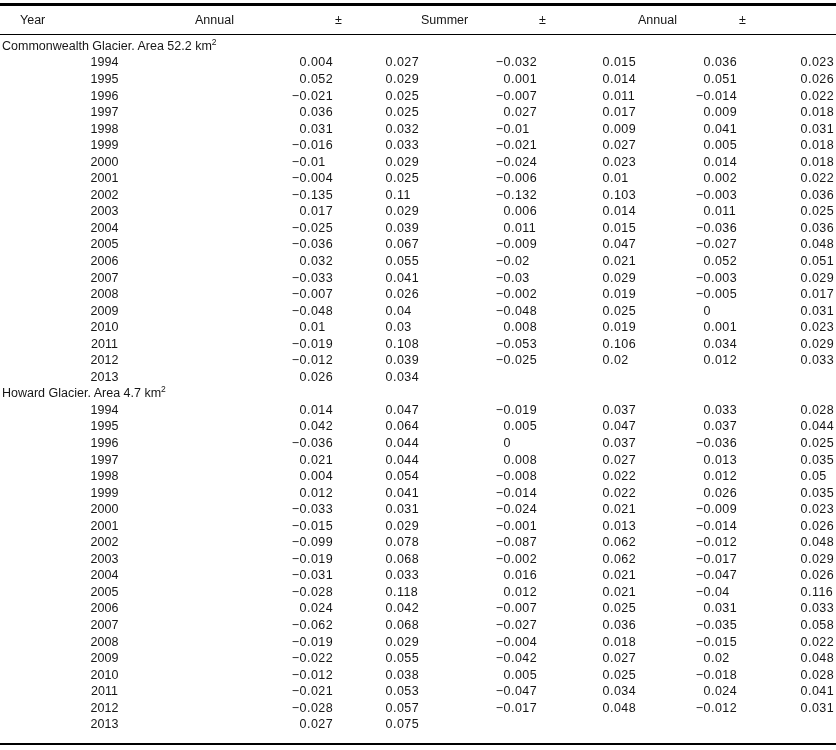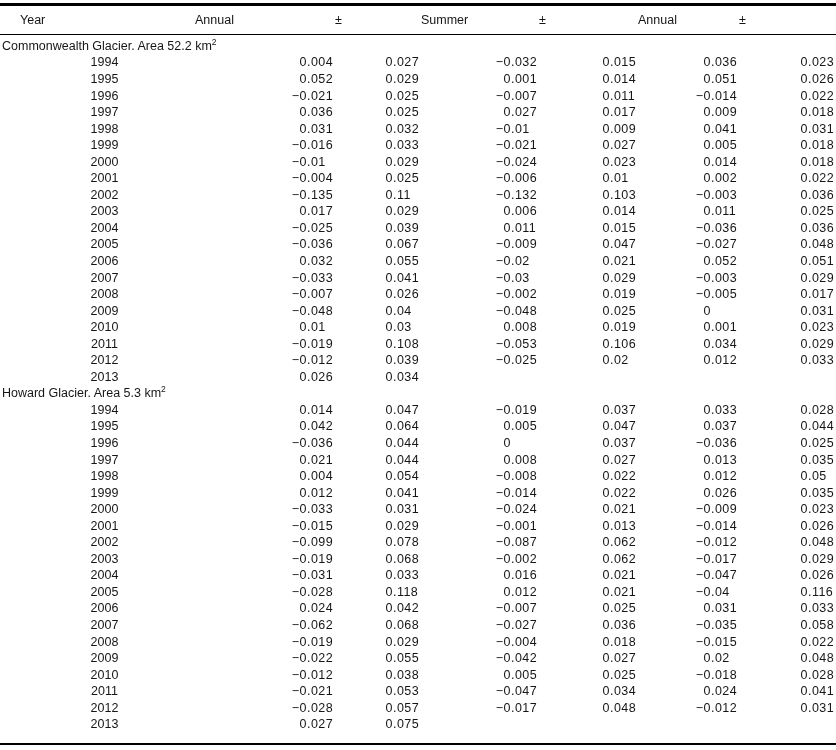--- a/index.html
+++ b/index.html
@@ -641,21 +641,21 @@
         <div class="num">
           <span class="ip"></span>
           <span class="fp"></span>
         </div>
         <div class="num">
           <span class="ip"></span>
           <span class="fp"></span>
         </div>
       </div>
       <div class="grid-row trow">
-        <div class="section-title"><span>Howard Glacier. Area 5.3 km</span><sup>2</sup></div>
+        <div class="section-title"><span>Howard Glacier. Area 4.7 km</span><sup>2</sup></div>
       </div>
       <div class="grid-row trow">
         <div class="ycell">1994</div>
         <div class="num">
           <span class="ip">0</span>
           <span class="fp">.014</span>
         </div>
         <div class="num">
           <span class="ip">0</span>
           <span class="fp">.047</span>

